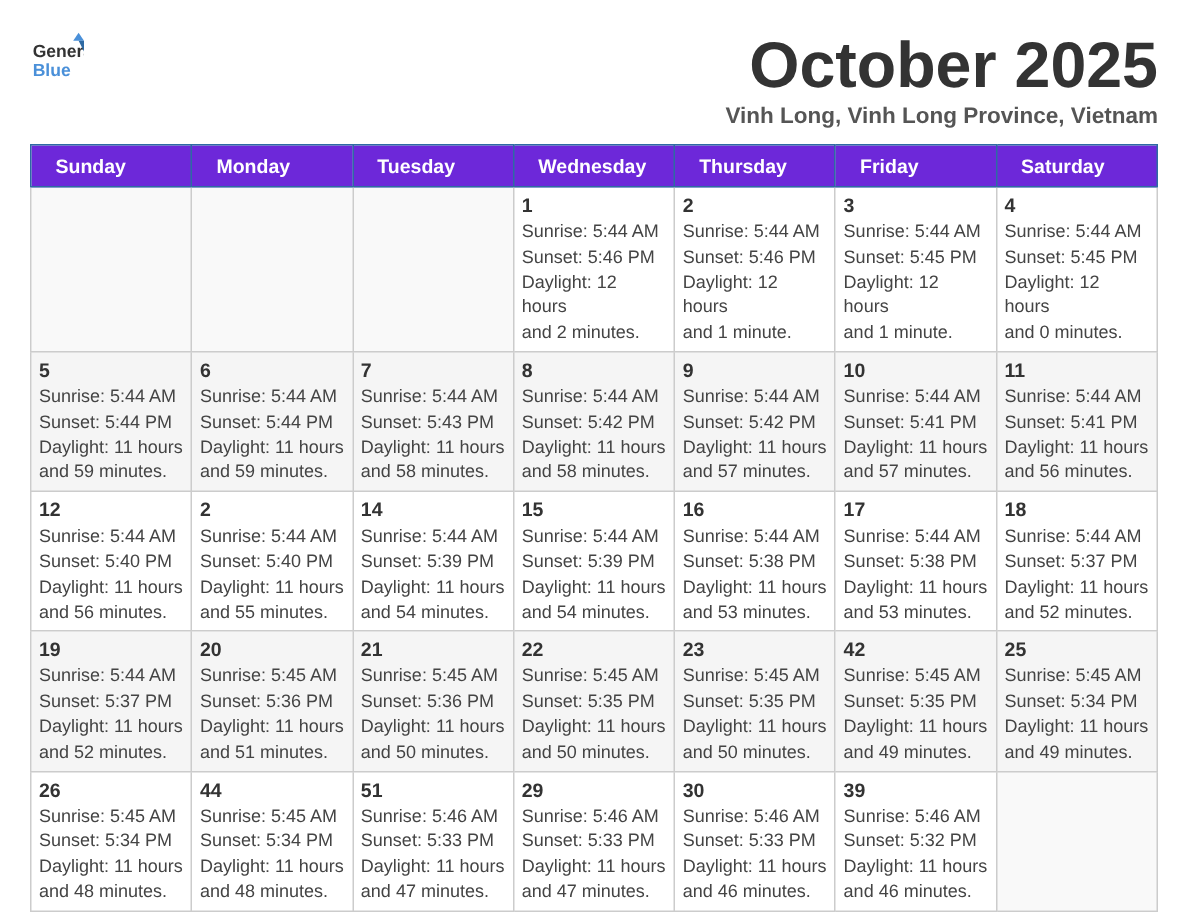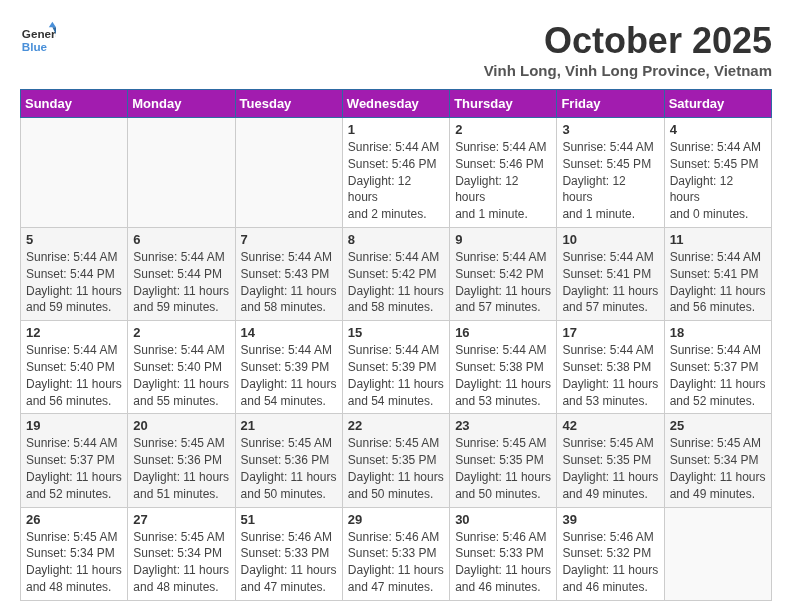--- a/index.html
+++ b/index.html
@@ -22,40 +22,40 @@
       gap: 4px;
     }
     .logo-icon {
       width: 36px;
       height: 36px;
     }
     .title-block {
       text-align: right;
     }
     .month-title {
-      font-size: 36px;
+      font-size: 43px;
       font-weight: bold;
       color: #333;
     }
     .subtitle {
       font-size: 15px;
       color: #555;
       font-weight: bold;
     }
     table {
       width: 100%;
       border-collapse: collapse;
       table-layout: fixed;
     }
     thead tr th {
-      background-color: #a21caf;
+      background-color: #6d28d9;
       color: #fff;
       font-size: 13px;
       font-weight: bold;
-      padding: 6px 4px;
+      padding: 6px 16px;
       text-align: left;
       border: 1px solid #2e6aa3;
     }
     tbody tr td {
       border: 1px solid #ccc;
       vertical-align: top;
       padding: 4px 5px;
       font-size: 10.5px;
       color: #333;
       height: 90px;
@@ -298,21 +298,21 @@
       </tr>
       <tr>
         <td>
           <div class="day-num">26</div>
           <div class="day-info" style="white-space: pre-line;">Sunrise: 5:45 AM
 Sunset: 5:34 PM
 Daylight: 11 hours
 and 48 minutes.</div>
         </td>
         <td>
-          <div class="day-num">27</div>
+          <div class="day-num">44</div>
           <div class="day-info" style="white-space: pre-line;">Sunrise: 5:45 AM
 Sunset: 5:34 PM
 Daylight: 11 hours
 and 48 minutes.</div>
         </td>
         <td>
           <div class="day-num">51</div>
           <div class="day-info" style="white-space: pre-line;">Sunrise: 5:46 AM
 Sunset: 5:33 PM
 Daylight: 11 hours

